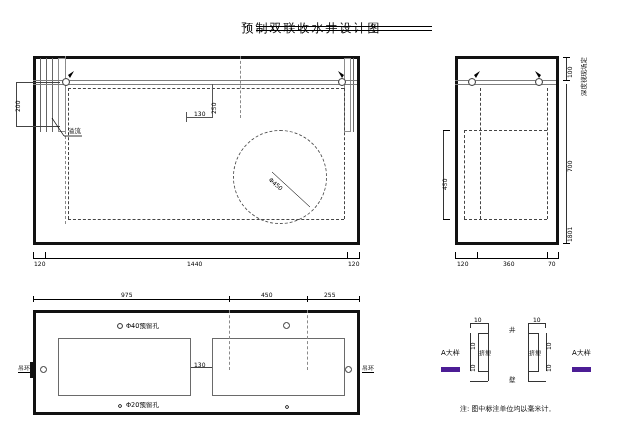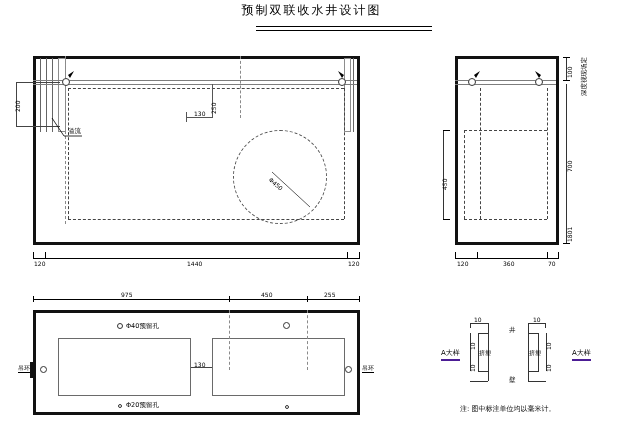--- a/index.html
+++ b/index.html
@@ -1,21 +1,21 @@
 <!DOCTYPE html>
 <html><head>
 <meta charset="utf-8">
 <style>
   html,body{margin:0;padding:0;background:#ffffff;}
   body{width:623px;height:434px;position:relative;overflow:hidden;
        font-family:"DejaVu Sans","Liberation Sans",sans-serif;color:#000;}
   .sheet{position:absolute;left:0;top:0;width:623px;height:434px;}
 
   
-  .title{position:absolute;left:0;top:2px;width:623px;text-align:center;
+  .title{position:absolute;left:0;top:20px;width:623px;text-align:center;
          font-size:12px;letter-spacing:2px;color:#000;}
   .title-rule{position:absolute;left:256px;top:26px;width:176px;height:0;
               border-top:1px solid #000;border-bottom:1px solid #000;height:3px;}
 
   
   .ln{position:absolute;background:#000;}
   .h{height:1px;}
   .v{width:1px;}
   .thick-h{height:3px;background:#111;}
   .thick-v{width:3px;background:#111;}
@@ -32,21 +32,21 @@
   .dim{position:absolute;font-size:6px;line-height:7px;color:#000;white-space:nowrap;
        font-family:"DejaVu Sans","Liberation Sans",sans-serif;}
   .dim-v{position:absolute;font-size:6px;line-height:7px;color:#000;white-space:nowrap;
          transform:rotate(-90deg);transform-origin:left top;}
   .lbl{position:absolute;font-size:6px;line-height:7px;color:#000;white-space:nowrap;}
   .lbl-cjk{position:absolute;font-size:6.5px;line-height:8px;color:#000;white-space:nowrap;}
   .lbl-cjk-v{position:absolute;font-size:6.5px;line-height:8px;color:#000;white-space:nowrap;
              transform:rotate(-90deg);transform-origin:left top;}
   .note{position:absolute;font-size:7px;color:#000;white-space:nowrap;}
   .detail-title{position:absolute;font-size:7px;color:#000;white-space:nowrap;
-                border-bottom:2px solid #4c1d95;padding-bottom:1px;}
+                border-bottom:5px solid #4c1d95;padding-bottom:9px;}
   .tick{position:absolute;width:1px;height:7px;background:#000;}
   .tick-h{position:absolute;height:1px;width:7px;background:#000;}
   svg{position:absolute;overflow:visible;}
 </style>
 </head>
 <body>
 
 <div class="sheet">
 
   <div class="title">预制双联收水井设计图</div>

